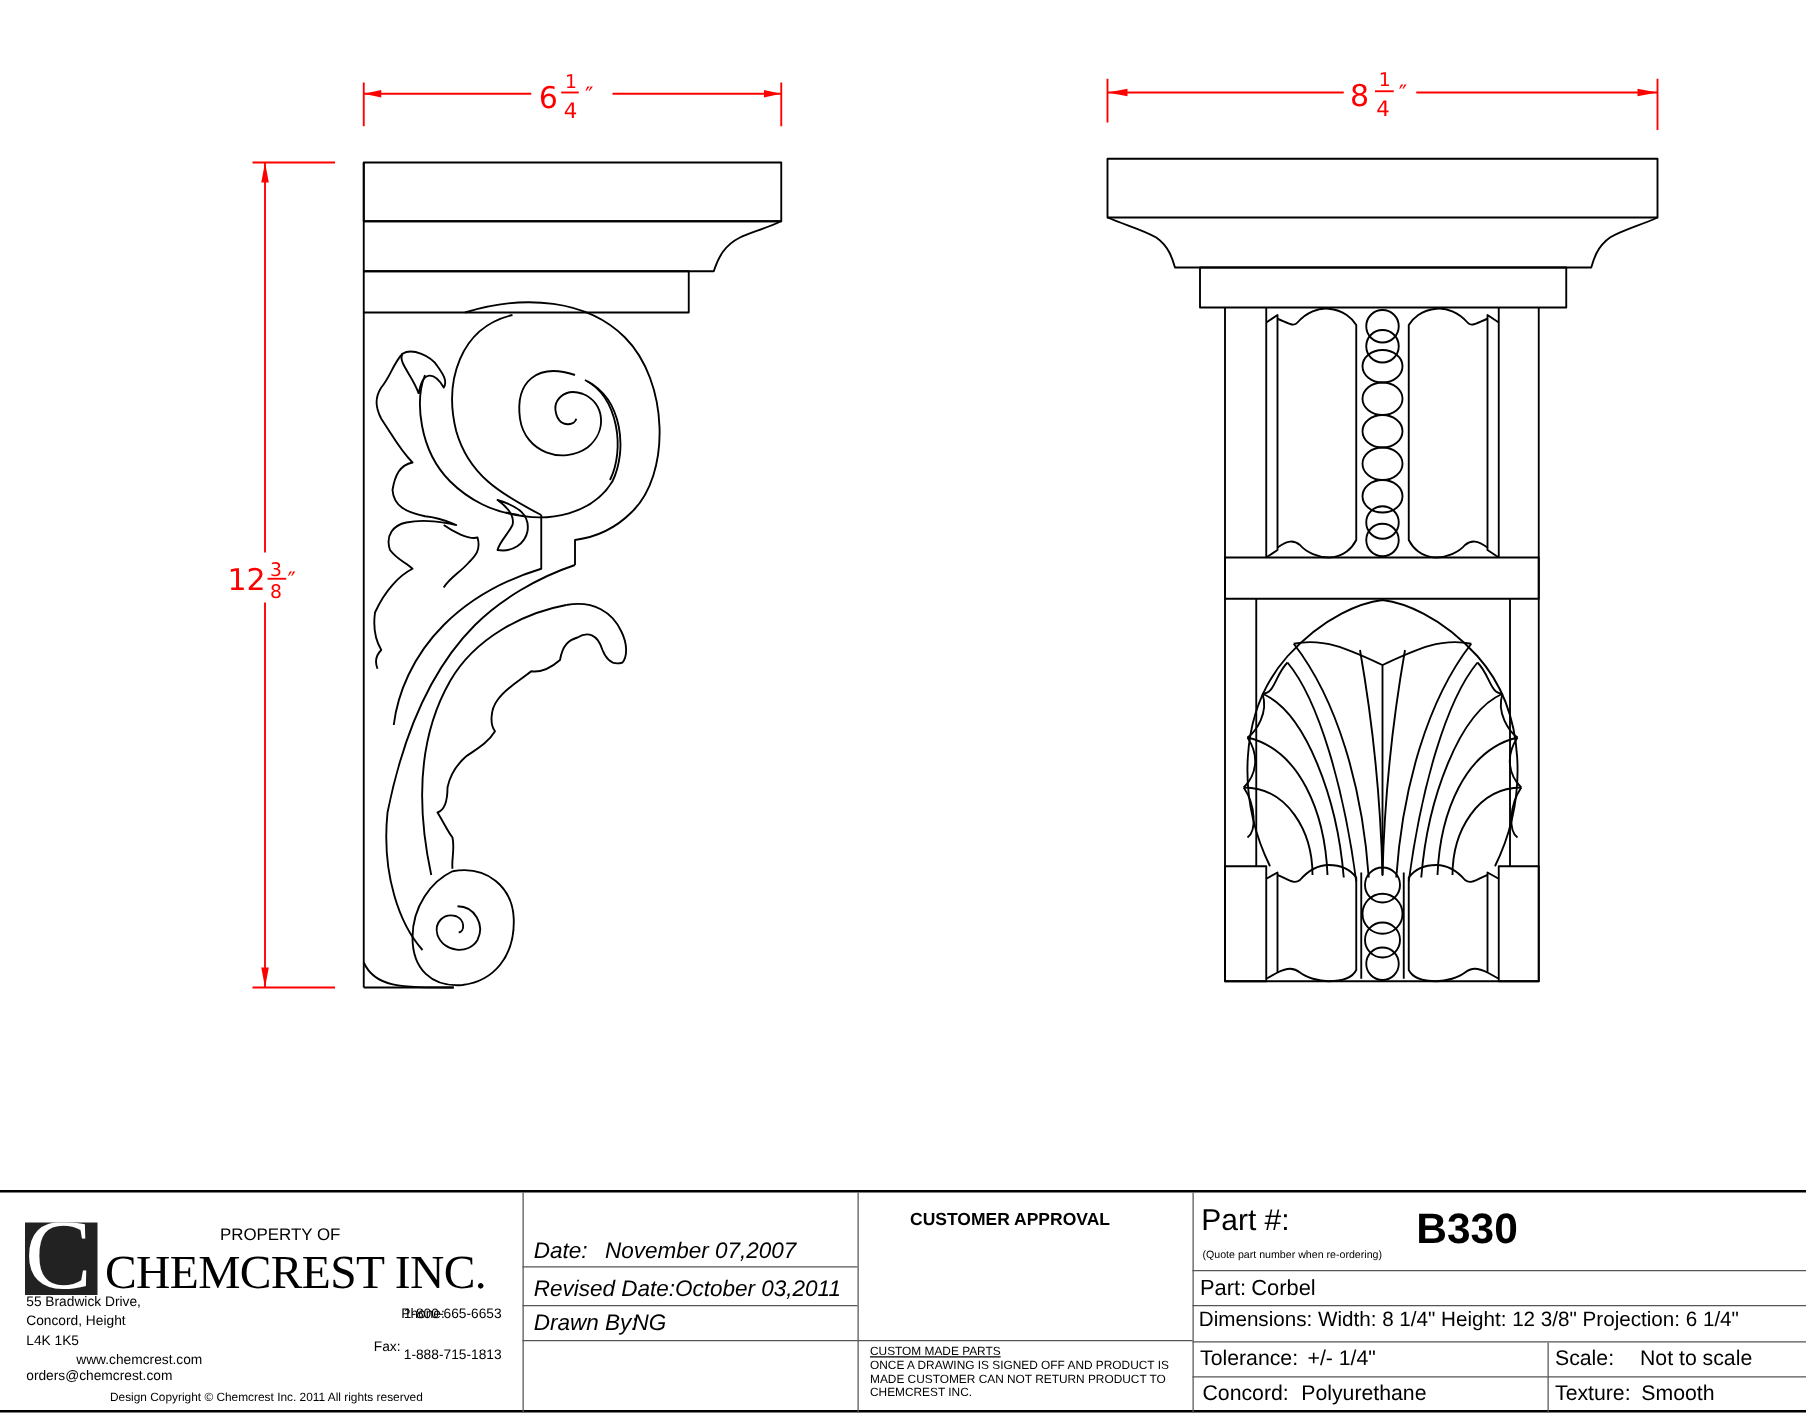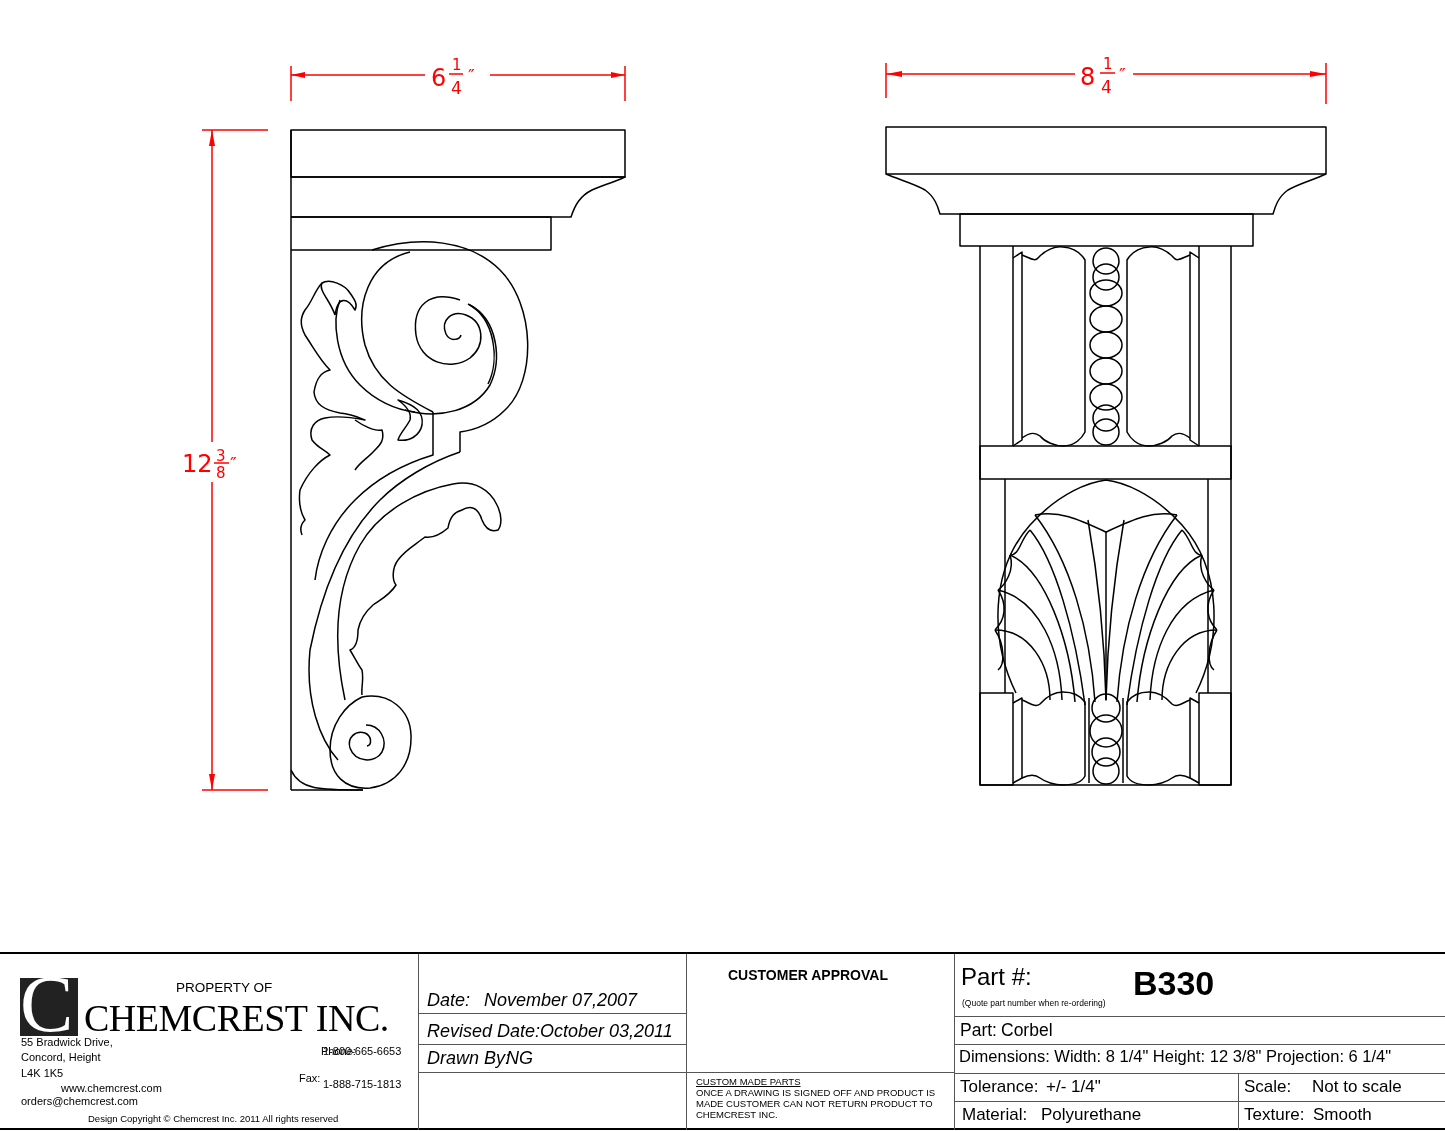--- a/index.html
+++ b/index.html
@@ -250,20 +250,20 @@
 
   <div class="tb-cell" style="left:954px; top:0; width:491px; height:176px;">
     <span class="t" style="left:7px; top:9px; font-size:24px;">Part #:</span>
     <span class="t part-num" style="left:179px; top:10px;text-align:right;">B330</span>
     <span class="t" style="left:8px; top:44px; font-size:8.5px;">(Quote part number when re-ordering)</span>
     <span class="t" style="left:6px; top:66px; font-size:17.5px;">Part:</span>
     <span class="t" style="left:47px; top:66px; font-size:17.5px;">Corbel</span>
     <span class="t" style="left:5px; top:93px; font-size:16.5px;">Dimensions: Width: 8 1/4" Height: 12 3/8" Projection: 6 1/4"</span>
     <span class="t" style="left:6px; top:123px; font-size:17px;">Tolerance:</span>
     <span class="t" style="left:92px; top:123px; font-size:17px;">+/- 1/4"</span>
-    <span class="t" style="left:8px; top:151px; font-size:17px;">Material:</span>
+    <span class="t" style="left:8px; top:151px; font-size:17px;">Concord:</span>
     <span class="t" style="left:87px; top:151px; font-size:17px;">Polyurethane</span>
     <span class="t" style="left:290px; top:123px; font-size:17px;">Scale:</span>
     <span class="t" style="left:358px; top:123px; font-size:17px;">Not to scale</span>
     <span class="t" style="left:290px; top:151px; font-size:17px;">Texture:</span>
     <span class="t" style="left:359px; top:151px; font-size:17px;">Smooth</span>
   </div>
 </div>
 
 </body></html>

